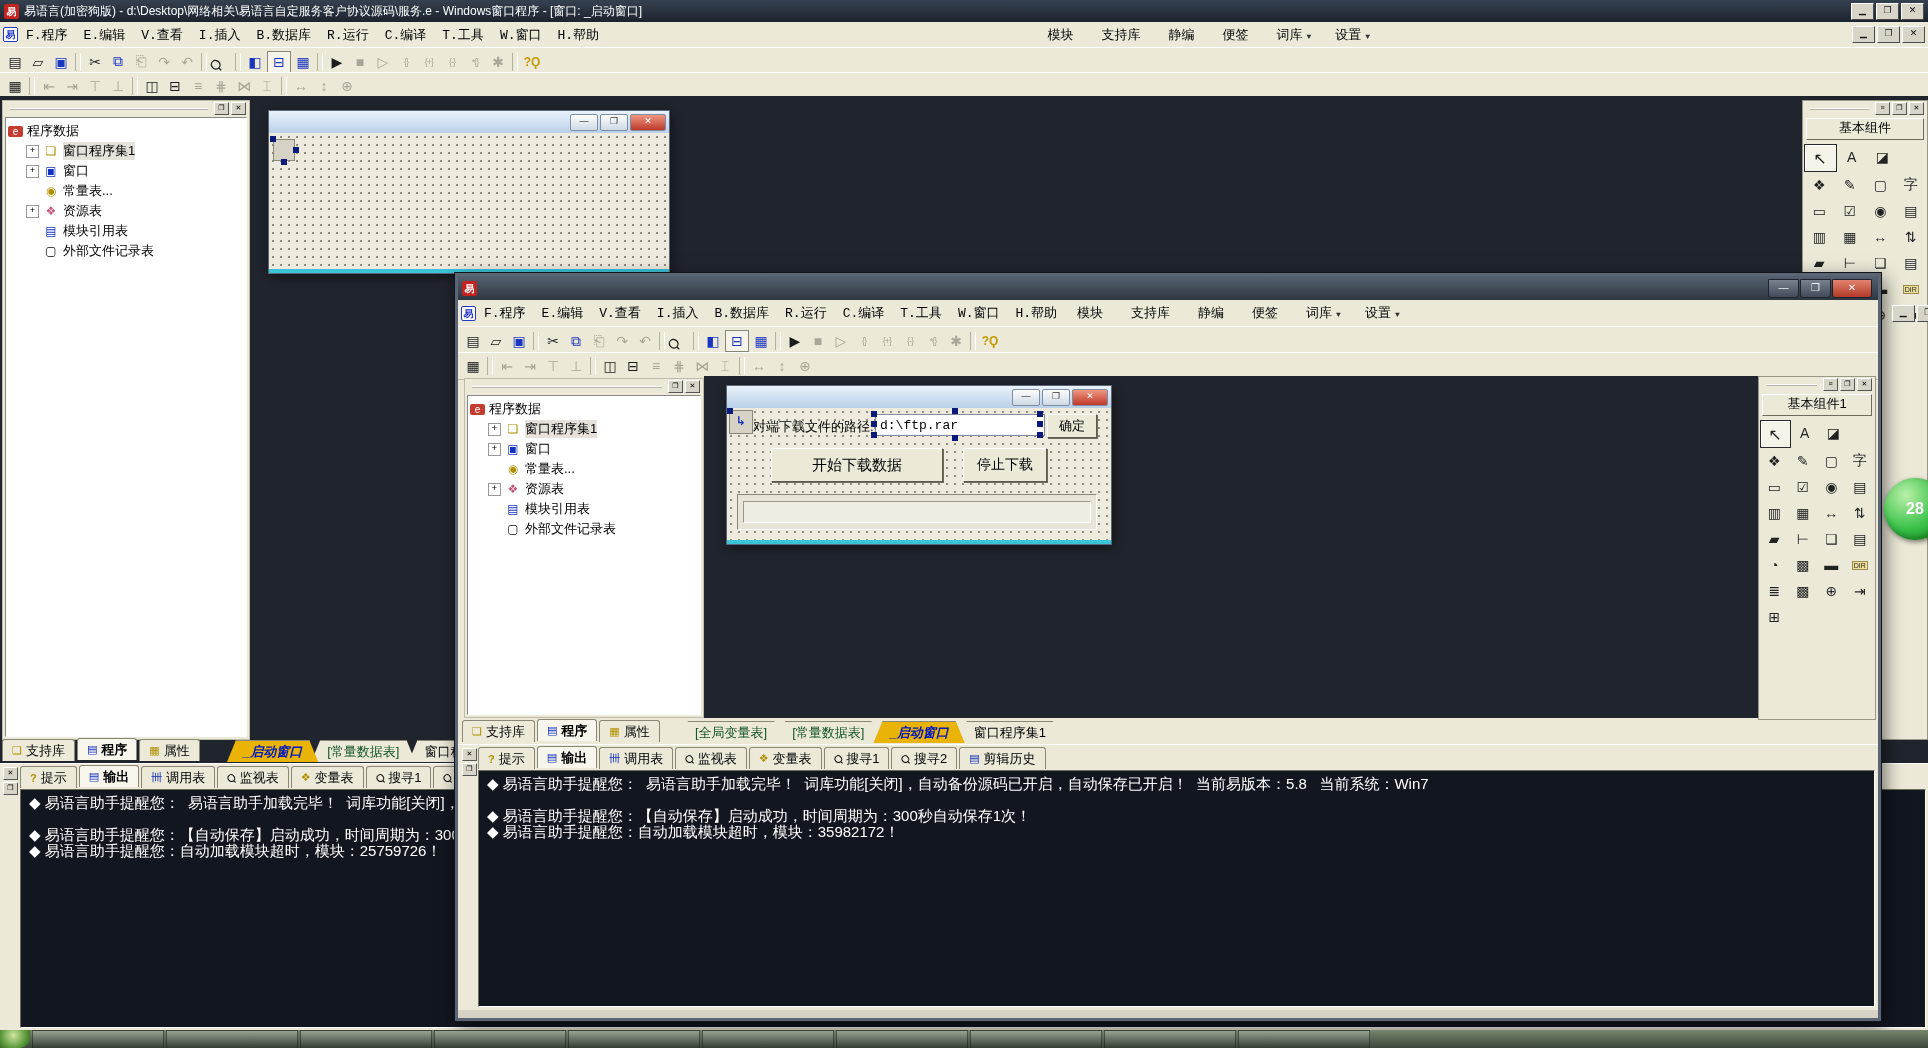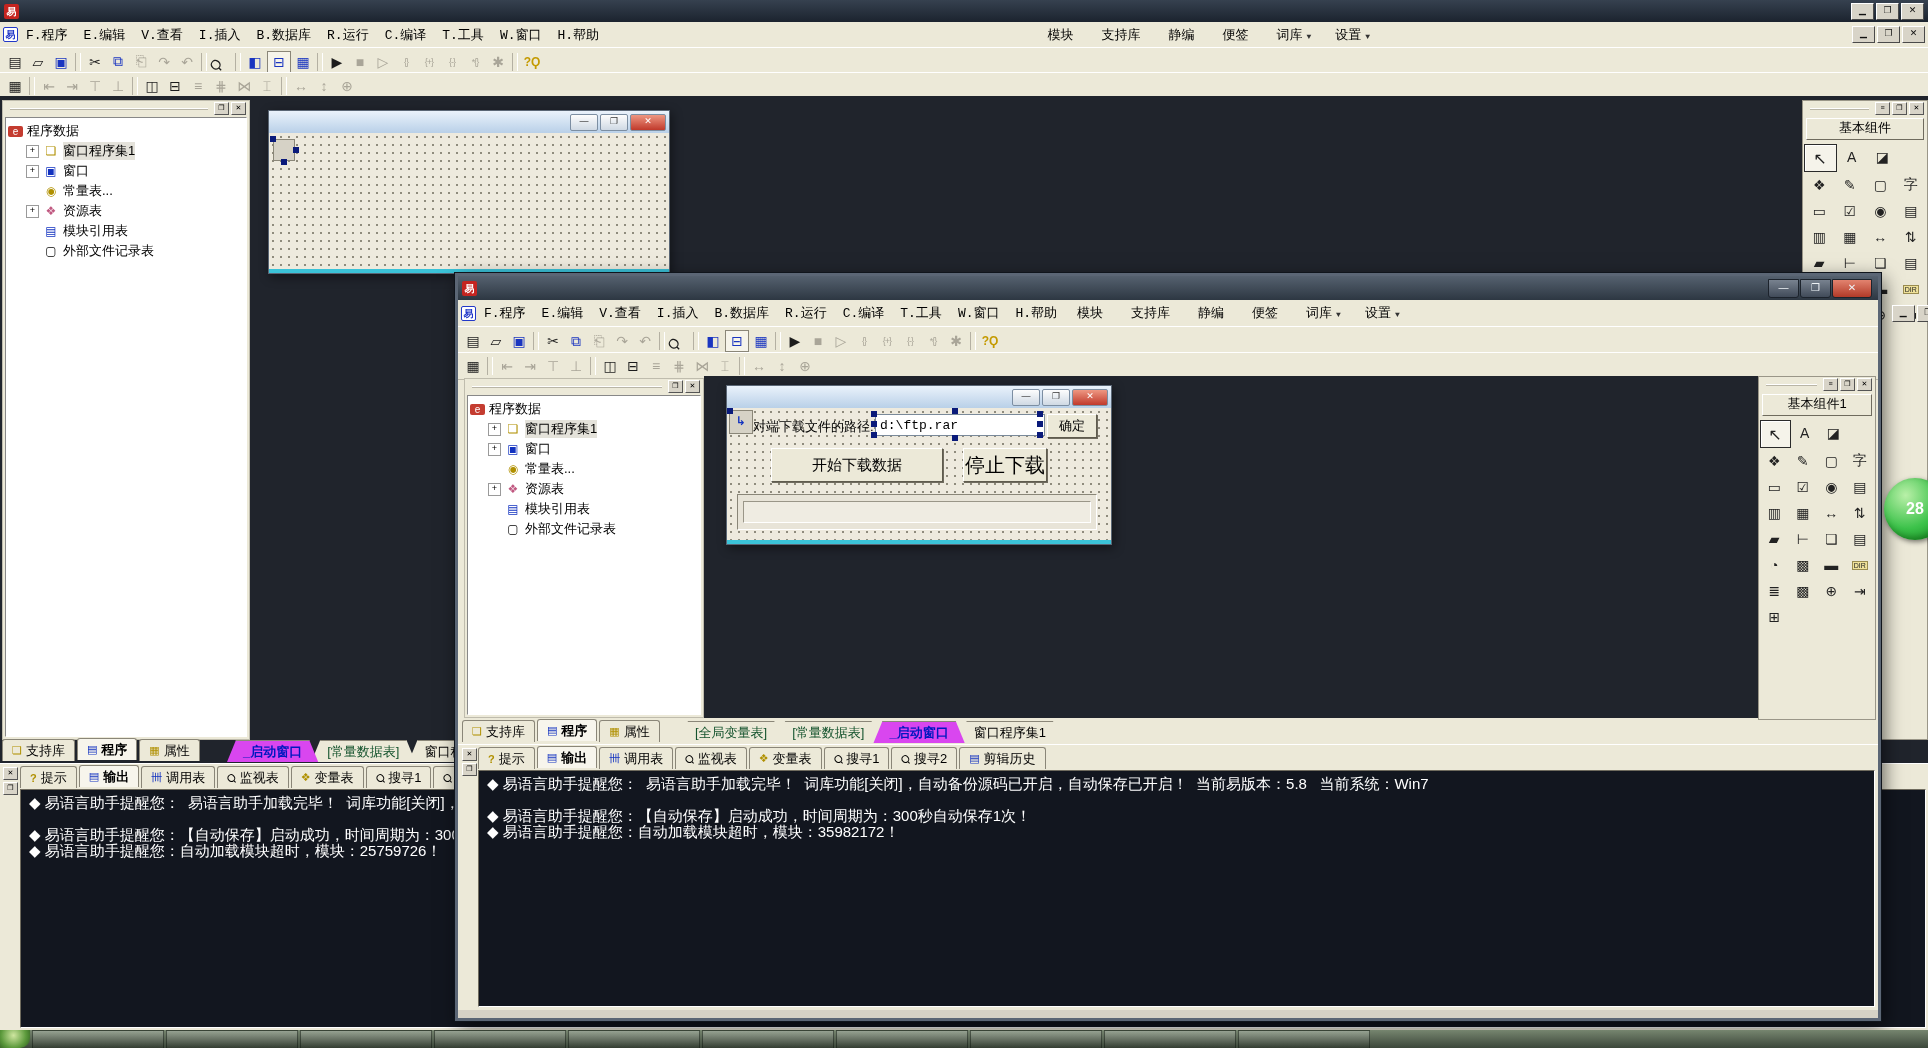--- a/index.html
+++ b/index.html
@@ -62,21 +62,21 @@
   .pcell.sel{border:1px solid #2a2a2a;box-shadow:inset 1px 1px 0 #fff;background:#f5f3ea;font-size:16px;}
   .pcell.tiny{font-size:7px;}
   .pcell.tiny span,.tinybox{background:#f0e29a;border:1px solid #9a8c50;padding:0 1px;}
   .pgrp{height:20px;margin:2px 3px;background:#ece9d8;border:1px solid;border-color:#fff #6f6b5e #6f6b5e #fff;
     text-align:center;line-height:18px;font-size:13px;}
   
   .docrow{display:flex;align-items:flex-end;padding-left:10px;}
   .dtab{height:21px;line-height:21px;padding:0 16px;background:#ece9d8;font-size:13px;white-space:nowrap;
     clip-path:polygon(9px 0,calc(100% - 9px) 0,100% 100%,0 100%);margin-left:-7px;
     border-top:1px solid #8a8678;}
-  .dtab.active{font-weight:bold;color:#0018c0;background:#d946ef;position:relative;z-index:2;}
+  .dtab.active{font-weight:bold;color:#0018c0;background:#eab308;position:relative;z-index:2;font-style:italic;}
   .dtab.olive{color:#14532d;}
   .ptab{display:flex;align-items:center;gap:4px;height:21px;padding:0 9px;background:#ece9d8;
     border:1px solid #8a8678;border-bottom:none;border-radius:3px 3px 0 0;font-size:13px;white-space:nowrap;}
   .ptab.active{background:#f7f5ec;position:relative;top:-1px;font-weight:bold;}
   .ptabs{display:flex;gap:2px;align-items:flex-end;}
   .oticon{font-size:11px;}
   .oticon.q{color:#b09000;font-weight:bold;}
   
   .outpanel{background:#ece9d8;border-top:1px solid #fff;}
   .outarea{background:#12161f;border:1px solid;border-color:#6f6b5e #fff #fff #6f6b5e;
@@ -115,20 +115,21 @@
     background:#ece9d8;}
   .mdi{background:#20242c;}
 </style>
 </head>
 <body>
 
 <div id="outer" class="abs" style="left:0;top:0;right:0;bottom:18px;">
 
   <div class="titlebar">
     <span class="elogo">易</span>
+    <span class="ttext">易语言(加密狗版) - d:\Desktop\网络相关\易语言自定服务客户协议源码\服务.e - Windows窗口程序 - [窗口: _启动窗口]</span>
     <span class="capgrp">
       <span class="capb">▁</span>
       <span class="capb">❐</span>
       <span class="capb">✕</span>
     </span>
   </div>
 
   <div class="menubar abs" style="left:0;top:22px;right:0;height:25px;">
     <span class="elogo blue">易</span>
     <span style="display:flex;">
@@ -560,21 +561,21 @@
         <span class="hdl" style="left:144px;top:3px;"></span>
         <span class="hdl" style="left:144px;top:13px;"></span>
         <span class="hdl" style="left:144px;top:24px;"></span>
         <span class="hdl" style="left:225px;top:0px;"></span>
         <span class="hdl" style="left:225px;top:27px;"></span>
         <span class="hdl" style="left:310px;top:3px;"></span>
         <span class="hdl" style="left:310px;top:13px;"></span>
         <span class="hdl" style="left:310px;top:24px;"></span>
         <div class="cbtn abs" style="left:320px;top:6px;width:48px;height:22px;font-size:13px;">确定</div>
         <div class="cbtn abs" style="left:44px;top:40px;width:170px;height:32px;font-size:15px;">开始下载数据</div>
-        <div class="cbtn abs" style="left:236px;top:40px;width:82px;height:32px;font-size:20px;">停止下载</div>
+        <div class="cbtn abs" style="left:236px;top:40px;width:82px;height:32px;font-size:14px;">停止下载</div>
         <div class="abs" style="left:10px;top:86px;width:358px;height:34px;border:1px solid;border-color:#8a8678 #fff #fff #8a8678;background:#e8e4d8;">
           <div class="abs" style="left:5px;top:6px;right:5px;height:20px;border:1px solid;border-color:#9a9688 #fff #fff #9a9688;background:#efece2;"></div>
         </div>
       </div>
       <div class="ffoot"></div>
     </div>
   </div>
 
   <div class="panel abs" style="left:6px;top:102px;width:238px;height:338px;">
     <div class="phead">

